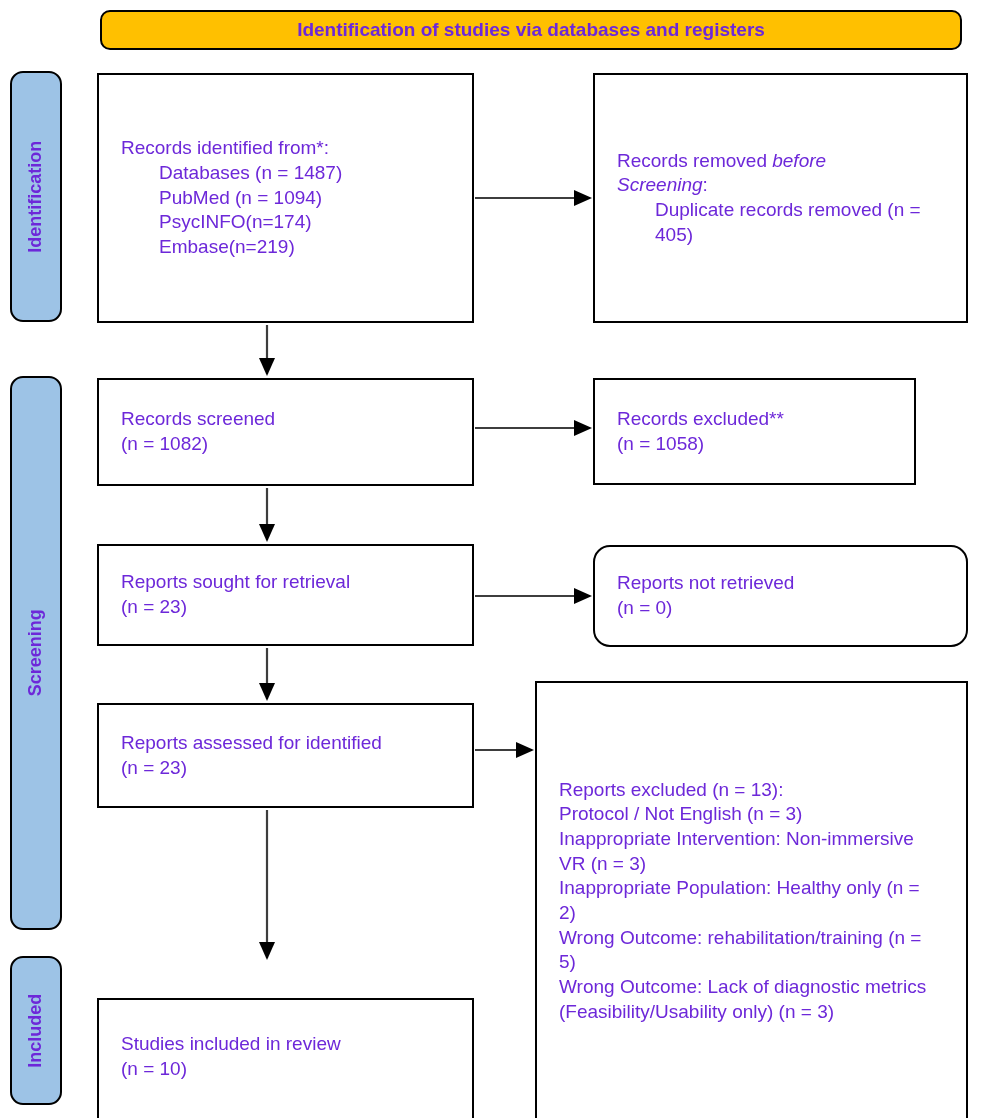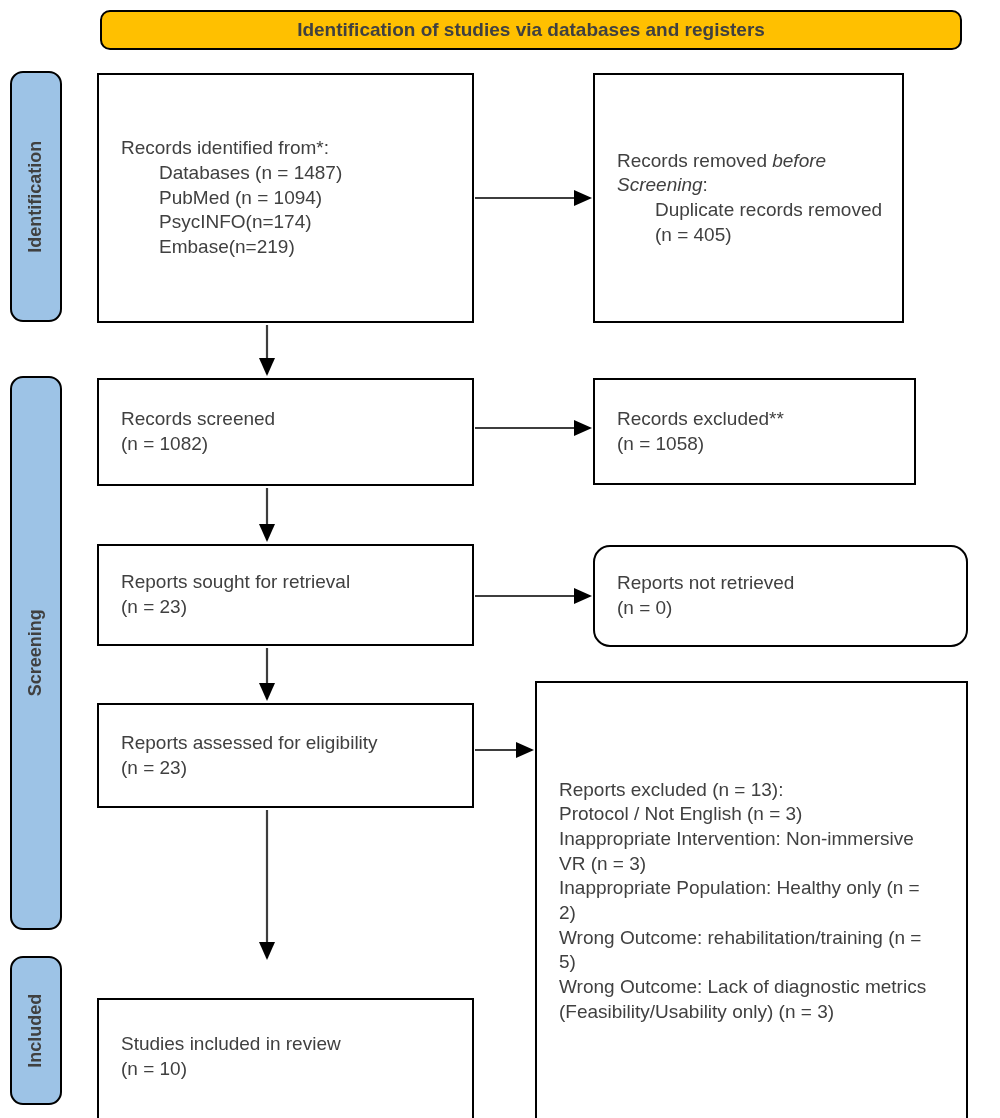--- a/index.html
+++ b/index.html
@@ -6,21 +6,21 @@
     --header-bg: #FFC000;
     --sidebar-bg: #9DC3E6;
   }
   html, body { margin: 0; padding: 0; background: #ffffff; }
   .canvas {
     position: relative;
     width: 1000px;
     height: 1118px;
     background: #ffffff;
     font-family: "Liberation Sans", sans-serif;
-    color: #404040;
+    color: #6d28d9;
     font-size: 19px;
     line-height: 1.3;
     overflow: hidden;
   }
 
   .header-banner {
     position: absolute;
     left: 100px; top: 10px;
     width: 862px; height: 40px;
     background: var(--header-bg);
@@ -54,21 +54,21 @@
 
   .flow-box {
     position: absolute;
     background: #ffffff;
     border: 2.5px solid #000000;
     box-sizing: border-box;
     display: flex; flex-direction: column; justify-content: center;
     padding: 10px 14px 10px 22px;
   }
   #box-identified       { left: 97px;  top: 73px;  width: 377px; height: 250px; }
-  #box-removed          { left: 593px; top: 73px;  width: 311px; height: 250px; }
+  #box-removed          { left: 593px; top: 73px;  width: 375px; height: 250px; }
   #box-screened         { left: 97px;  top: 378px; width: 377px; height: 108px; }
   #box-excluded         { left: 593px; top: 378px; width: 323px; height: 107px; }
   #box-sought           { left: 97px;  top: 544px; width: 377px; height: 102px; }
   #box-notretrieved     { left: 593px; top: 545px; width: 375px; height: 102px; border-radius: 17px; }
   #box-assessed         { left: 97px;  top: 703px; width: 377px; height: 105px; }
   #box-reports-excluded { left: 535px; top: 681px; width: 433px; height: 440px; padding-right: 30px; }
   #box-included         { left: 97px;  top: 962px; width: 377px; height: 135px; justify-content: flex-start; padding-top: 32px; margin-top: 36px; }
 
   .indent { padding-left: 38px; }
 
@@ -125,21 +125,21 @@
     <div>Reports sought for retrieval</div>
     <div>(n = 23)</div>
   </div>
 
   <div class="flow-box" id="box-notretrieved">
     <div>Reports not retrieved</div>
     <div>(n = 0)</div>
   </div>
 
   <div class="flow-box" id="box-assessed">
-    <div>Reports assessed for eligibility</div>
+    <div>Reports assessed for identified</div>
     <div>(n = 23)</div>
   </div>
 
   <div class="flow-box" id="box-reports-excluded">
     <div>Reports excluded (n = 13):</div>
     <div>Protocol / Not English (n = 3)</div>
     <div>Inappropriate Intervention: Non-immersive VR (n = 3)</div>
     <div>Inappropriate Population: Healthy only (n = 2)</div>
     <div>Wrong Outcome: rehabilitation/training (n = 5)</div>
     <div>Wrong Outcome: Lack of diagnostic metrics (Feasibility/Usability only) (n = 3)</div>

